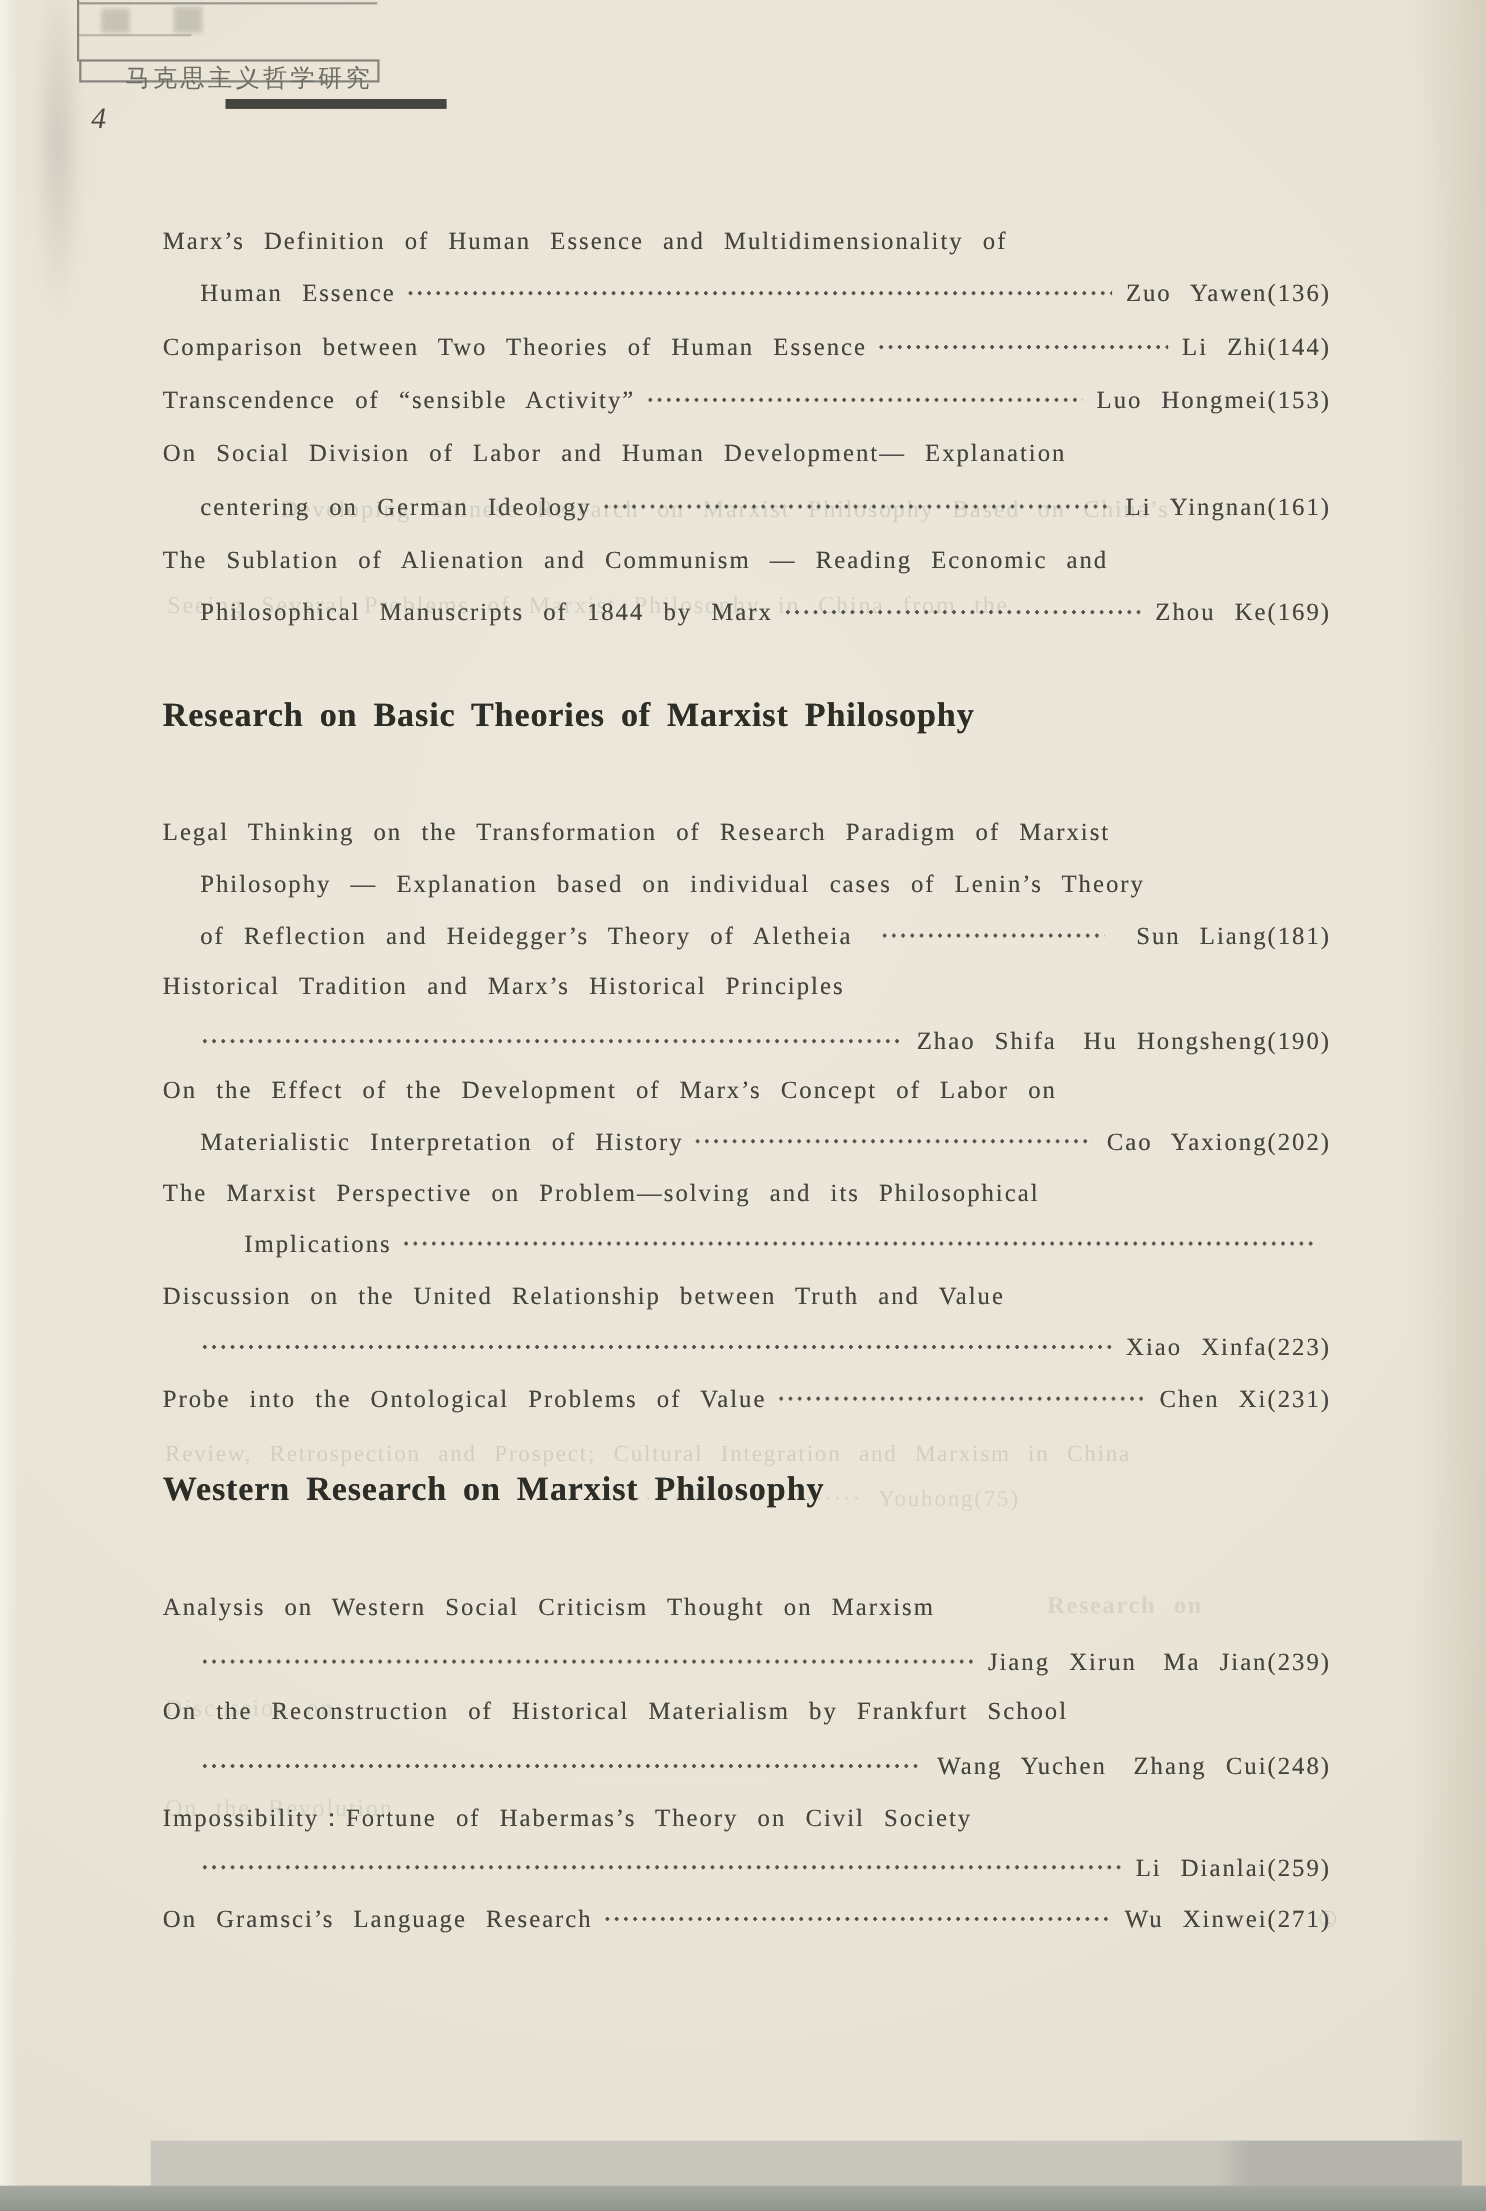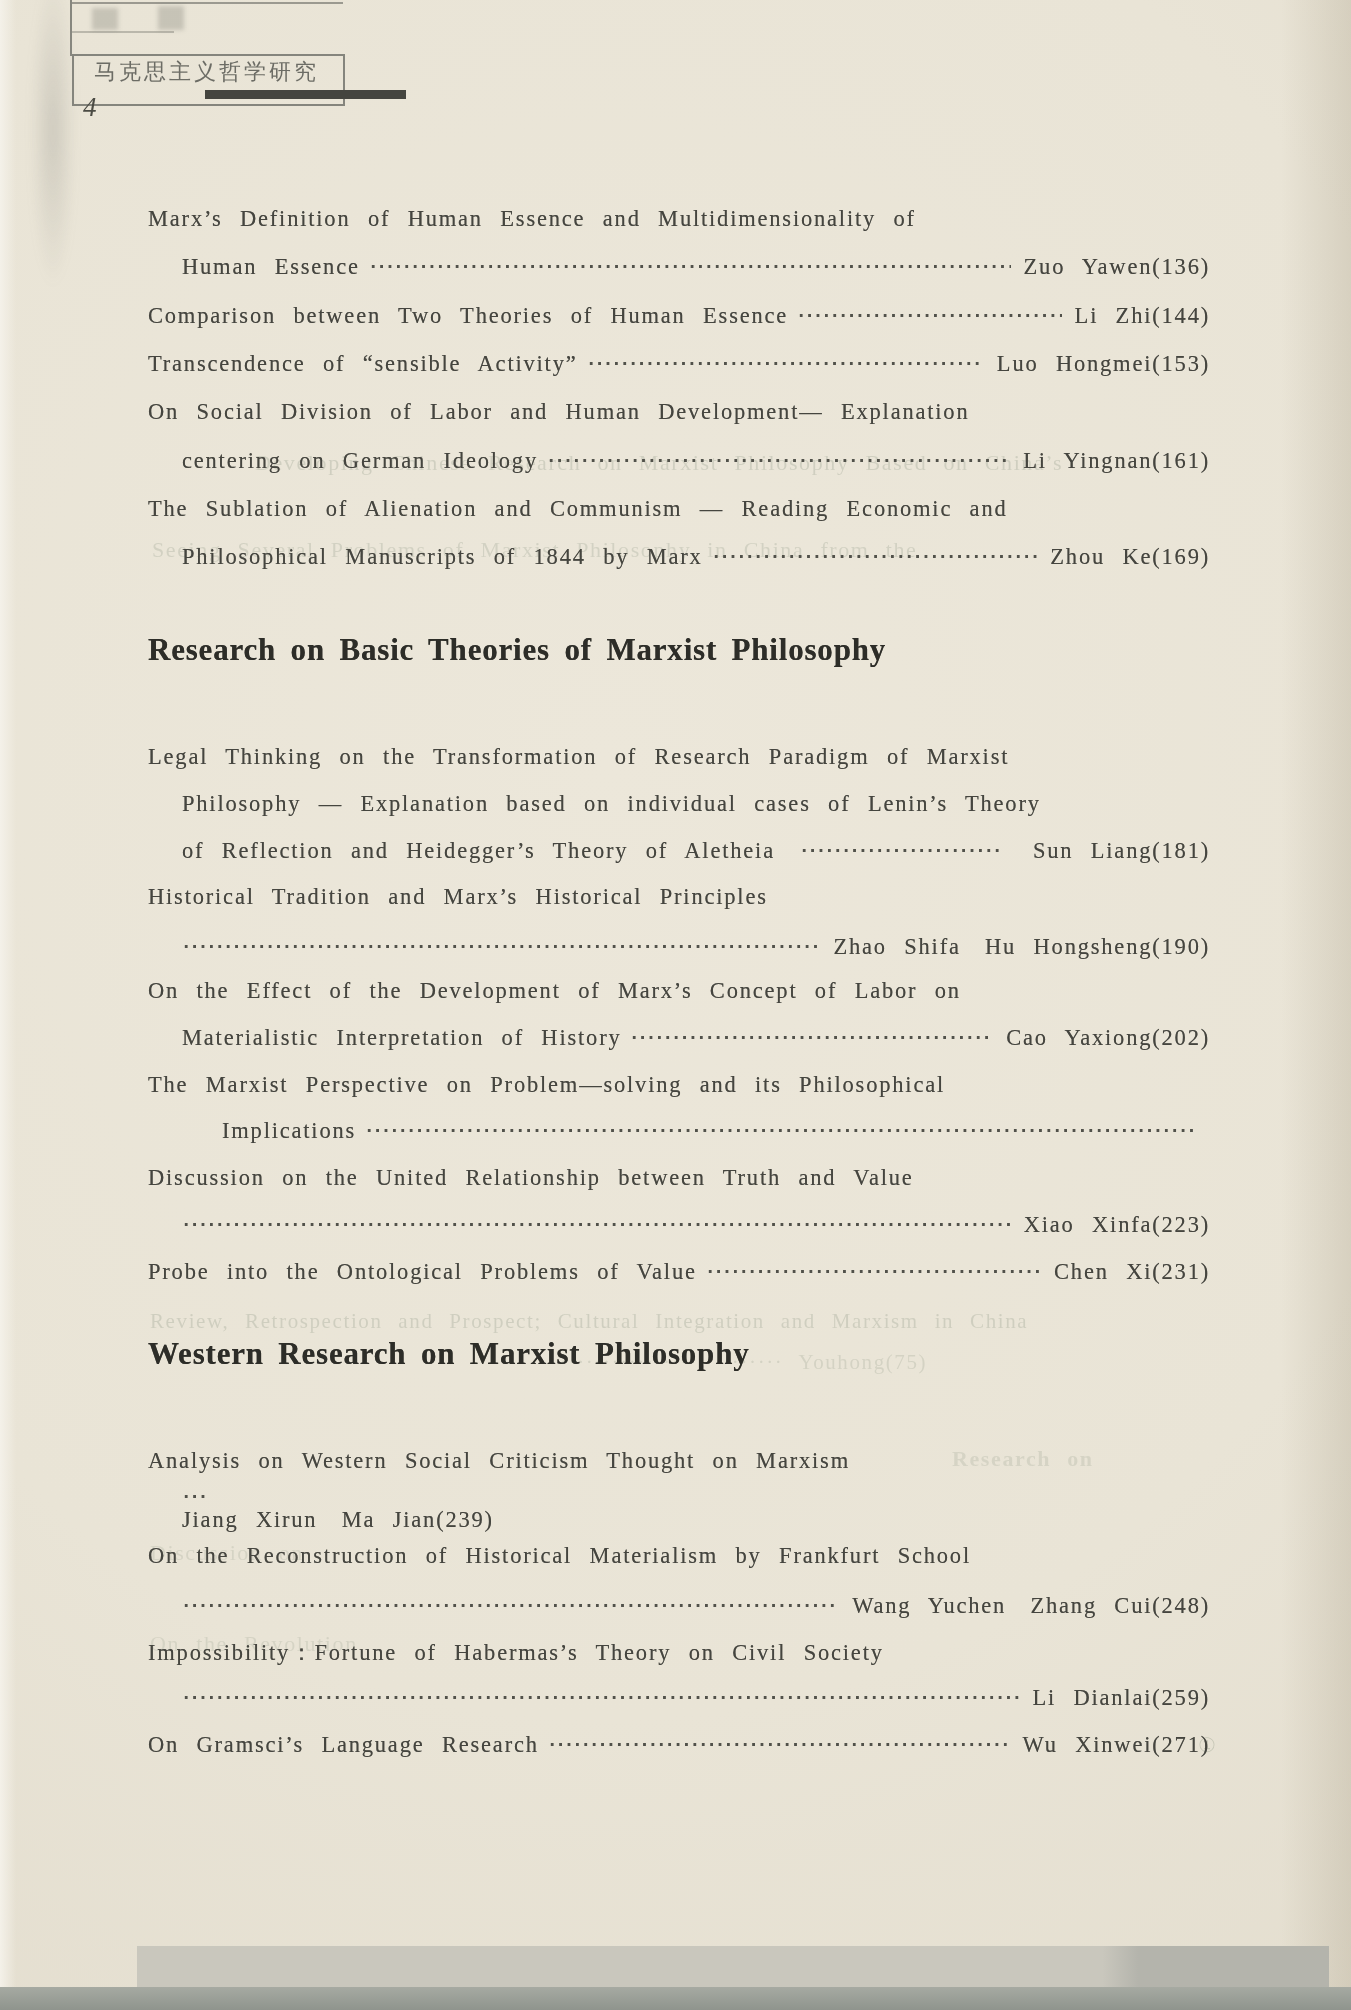--- a/index.html
+++ b/index.html
@@ -16,22 +16,22 @@
     background:radial-gradient(ellipse at center, rgba(110,110,104,0.22), rgba(110,110,104,0) 70%);
     filter:blur(5px); }
   .right-shade { position:absolute; right:0; top:0; width:70px; height:100%;
     background:linear-gradient(to right, rgba(150,138,112,0), rgba(150,138,112,0.22)); }
   .top-rule-long { position:absolute; left:71px; top:2px; width:272px; height:2px; background:rgba(128,128,120,0.75); }
   .top-rule-short { position:absolute; left:71px; top:31px; width:103px; height:2px; background:rgba(128,128,120,0.45); }
   .glyph-smudge { position:absolute; background:rgba(118,118,110,0.30); filter:blur(2px); }
 
   
   .header-vline { position:absolute; left:70px; top:0; width:2px; height:56px; background:#87877f; }
-  .header-box { position:absolute; left:72px; top:54px; width:273px; height:52px;
-    border:2px solid #85857d; box-sizing:border-box; }
+  .header-box { position:absolute; left:72px; top:54px; width:273px; height:21px;
+    border:2px solid #85857d; box-sizing:border-box;padding-left:20px; }
   .header-box span { display:block; padding-left:20px; line-height:31px;
     font-family:"DejaVu Sans", sans-serif; font-size:22px; letter-spacing:3px; color:#6c6c65; }
   .header-bar { position:absolute; left:205px; top:90px; width:201px; height:9px; background:#45453f; }
   .page-number { position:absolute; left:83px; top:92px; font-size:27px; font-style:italic;
     color:#4b4b44; letter-spacing:1px; }
 
   
   .toc-section { position:absolute; left:148px; width:1062px; }
   .toc-line { position:absolute; right:0; display:flex; align-items:baseline;
     font-size:22.5px; color:#45453f; letter-spacing:1.8px; word-spacing:10px; }
@@ -171,21 +171,21 @@
           <span class="toc-title">Probe into the Ontological Problems of Value</span>
           <span class="leader"></span>
           <span class="toc-author">Chen Xi(231)</span>
         </div>
       </div>
       <div class="section-heading" style="top: 1336px;">Western Research on Marxist Philosophy</div>
       <div class="toc-section" style="top: 1448px; height: 331.1px;">
         <div class="toc-line" style="top: 0px; left: 0px;">
           <span class="toc-title">Analysis on Western Social Criticism Thought on Marxism</span>
         </div>
-        <div class="toc-line" style="top: 47.3px; left: 34px; flex-direction: column;">
+        <div class="toc-line" style="top: 47.3px; left: 34px;">
           <span class="leader" style="margin-left: 0px;"></span>
           <span class="toc-author">Jiang Xirun　Ma Jian(239)</span>
         </div>
         <div class="toc-line" style="top: 94.6px; left: 0px;">
           <span class="toc-title">On the Reconstruction of Historical Materialism by Frankfurt School</span>
         </div>
         <div class="toc-line" style="top: 141.9px; left: 34px; text-align: center;">
           <span class="leader" style="margin-left: 0px;"></span>
           <span class="toc-author">Wang Yuchen　Zhang Cui(248)</span>
         </div>

